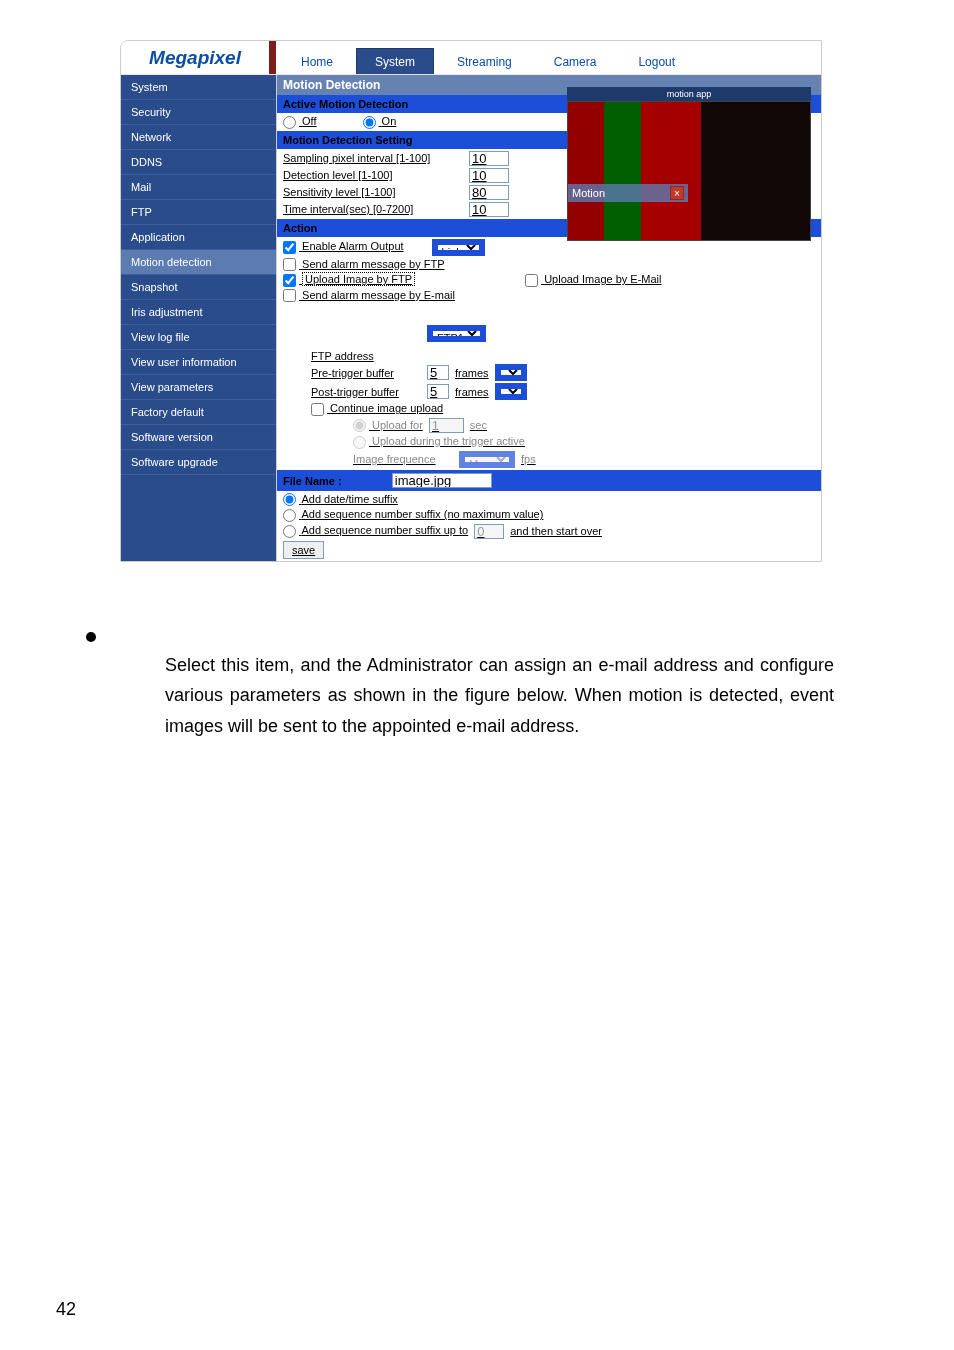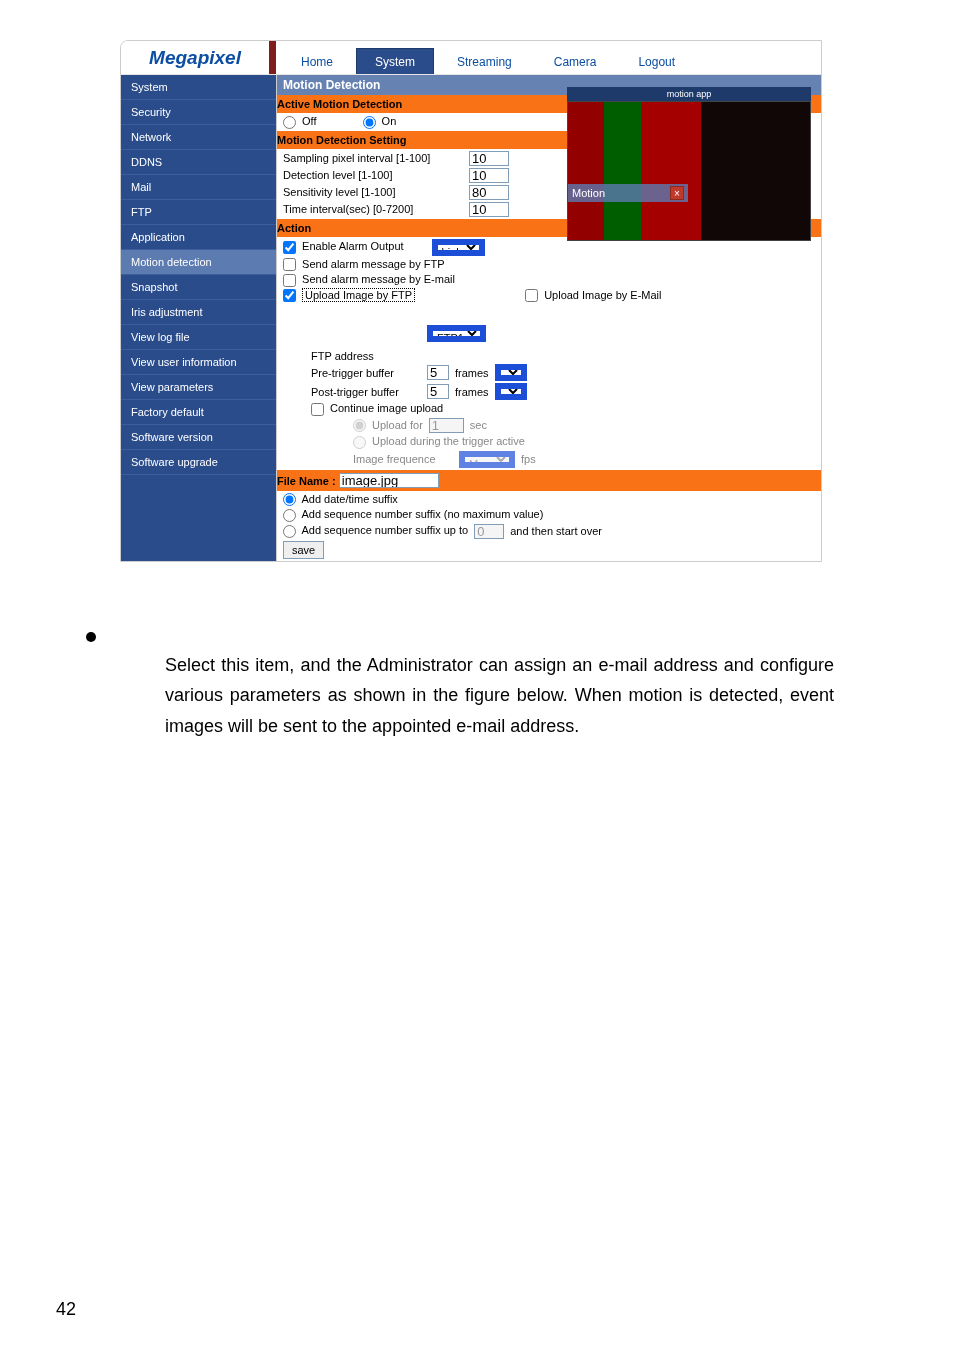--- a/index.html
+++ b/index.html
@@ -13,22 +13,22 @@
   .tab { padding:6px 18px 5px; margin:4px 2px 0; font-size:12px; border:1px solid transparent; border-bottom:none; cursor:pointer; }
   .tab.active { background:#2a4c8b; color:#fff; border-color:#1e3a6b; }
   .tab.inactive { color:#0b4ea2; background:#fff; }
   
   .body { display:flex; }
   .side { width:155px; background:#2a4c8b; color:#fff; }
   .side-item { padding:6px 10px; border-bottom:1px solid #3c5e9e; font-size:11px; cursor:pointer; }
   .side-item.sel { background:#5c7bb0; }
   .main { flex:1; background:#fff; color:#000; border-left:1px solid #ccc; position:relative; }
   .bar-title { background:#6682b2; color:#fff; padding:3px 6px; font-weight:bold; font-size:12px; }
-  .bar-sub { background:#f97316; color:#000; padding:3px 0; font-weight:bold; font-size:11px; }
-  .sec { padding:0 6px; font-size:11px; }
+  .bar-sub { background:#1d4ed8; color:#000; padding:3px 6px; font-weight:bold; font-size:11px; }
+  .sec { padding:0 6px; font-size:11px;text-decoration:underline; }
   .row { display:flex; align-items:center; margin:2px 0; gap:6px; }
   .lbl { width:180px; }
   select { font-size:11px; border:6px solid #1d4ed8; background:#fff; color:#000; height:17px; }
   select:disabled { color:#888; background:#f5f5f5; }
   .txt { width:40px; font-size:13px; border:1px solid #7f9db9; padding:1px 2px; height:15px; }
   .txt.wide { width:100px; }
   .txt:disabled { color:#999; background:#f5f5f5; }
   input[type=radio],input[type=checkbox]{ margin:0 3px 0 0; vertical-align:middle; }
   .btn { font-size:11px; border:1px solid #7f9db9; background:#efefef; padding:1px 8px; cursor:pointer; height:18px; }
   .preview { position:absolute; right:10px; top:12px; width:244px; }
@@ -134,28 +134,28 @@
         <div class="bar-sub">Action</div>
         <div class="sec">
           <div class="row">
             <label><input type="checkbox" checked="" style=""> <span>Enable Alarm Output</span></label>
             <span style="width:16px;"></span>
             <select><option>high</option></select>
           </div>
           <div class="row">
               <label><input type="checkbox" style=""> <span>Send alarm message by FTP</span></label>
             </div>
-          <div class="row">
-              <label><input type="checkbox" style=""> <span>Send alarm message by E-mail</span></label>
-            </div>
-
           <div class="row" style="gap:110px;">
             <label><input type="checkbox" checked="" style=""> <span style="border:1px dotted #000;padding:0 2px;">Upload Image by FTP</span></label>
             <label><input type="checkbox" style=""> <span>Upload Image by E-Mail</span></label>
           </div>
+
+          <div class="row">
+              <label><input type="checkbox" style=""> <span>Send alarm message by E-mail</span></label>
+            </div>
 
           <div class="indent">
             <div class="row">
               <span style="width:110px;margin-top:46px;">FTP address</span>
               <select><option>FTP1</option></select>
             </div>
             <div class="row">
               <span style="width:110px;">Pre-trigger buffer</span>
               <input class="txt" style="width: 22px;" value="5">
               <span>frames</span>
@@ -184,21 +184,21 @@
                 <span style="width:100px;">Image frequence</span>
                 <select disabled=""><option>Max.</option></select>
                 <span>fps</span>
               </div>
             </div>
           </div>
         </div>
 
         <div class="bar-sub">
           <span>File Name :</span>
-          <input class="txt wide" style="font-weight: normal;" value="image.jpg">
+          <input class="txt wide" style="font-weight: normal; margin-left: 47px;" value="image.jpg">
         </div>
 
         <div class="sec">
           <div class="row">
               <label><input type="radio" name="fn" checked="" style=""> <span>Add date/time suffix</span></label>
             </div>
           <div class="row">
               <label><input type="radio" name="fn" style=""> <span>Add sequence number suffix (no maximum value)</span></label>
             </div>
           <div class="row">

